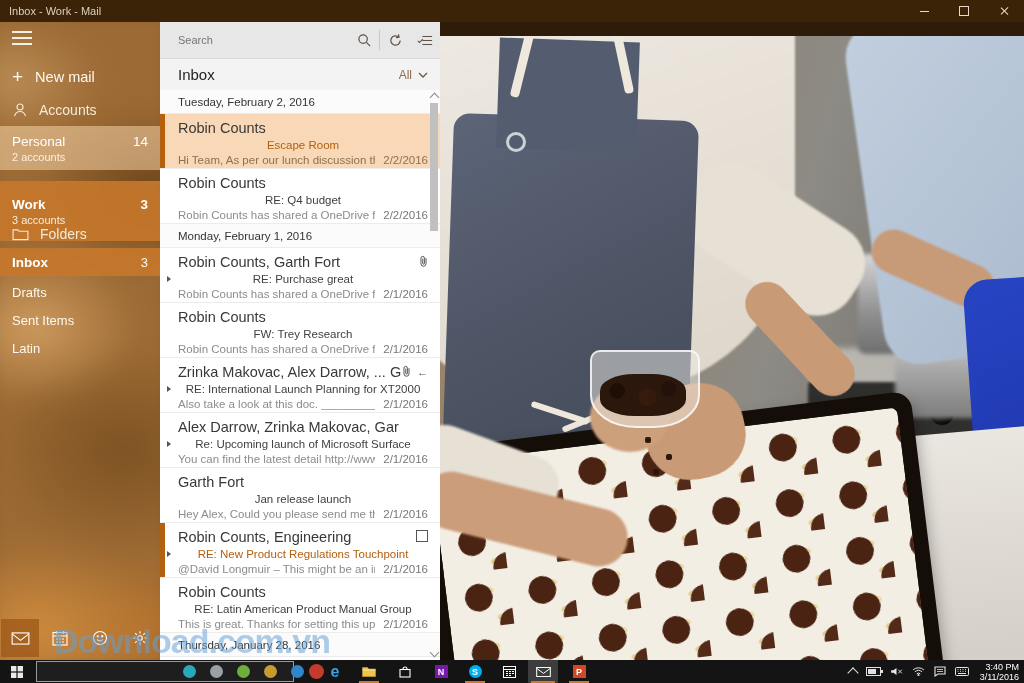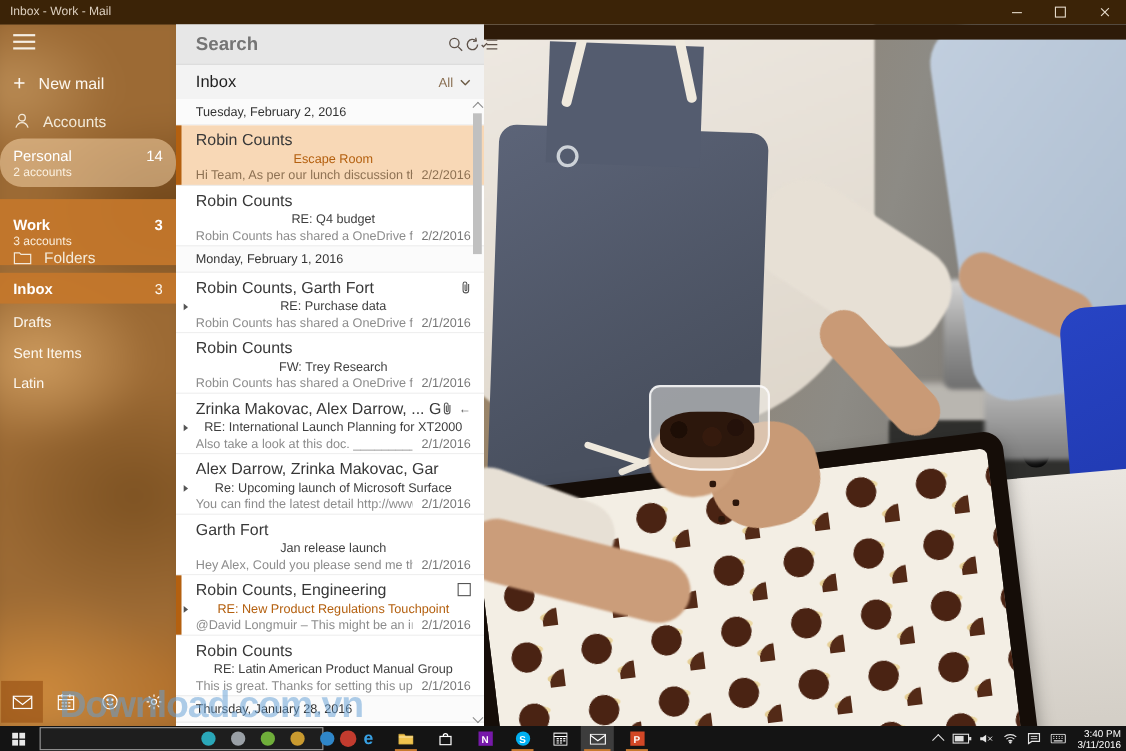--- a/index.html
+++ b/index.html
@@ -30,35 +30,35 @@
       #9c6a34;}
   .s-abs{position:absolute;left:0;right:0;color:#fff;}
   .s-hamburger{position:absolute;top:9px;left:12px;width:20px;height:14px;display:flex;flex-direction:column;justify-content:space-between;}
   .s-hamburger i{display:block;height:2px;background:#f6efe4;}
   .s-row{display:flex;align-items:center;padding:0 12px;}
   .s-newmail{top:42px;height:26px;font-size:14.5px;color:#fdf8f0;}
   .s-newmail .plus{font-size:19px;font-weight:300;margin-right:12px;line-height:18px;}
   .s-header{height:24px;font-size:14px;color:#f3ead9;display:flex;align-items:center;gap:11px;padding:0 12px;}
   .s-accounts-h{top:76px;} .s-folders-h{top:200px;}
   .s-item2{display:flex;flex-direction:column;justify-content:center;padding:0 12px;}
-  .s-acc-personal{top:104px;height:44px;background:rgba(245,211,168,.55);border-radius:20px;}
+  .s-acc-personal{top:104px;height:44px;background:rgba(245,211,168,.55);}
   .s-acc-work{top:159px;height:60px;background:rgba(196,119,43,.92);}
   .itm-line{display:flex;justify-content:space-between;align-items:center;font-size:13.5px;color:#fff;}
   .itm-sub{font-size:11px;color:rgba(255,246,232,.92);margin-top:2px;}
   .s-acc-work .itm-line,.s-inbox .itm-line{font-weight:bold;}
   .s-folder-item{display:flex;justify-content:space-between;align-items:center;padding:0 12px;font-size:13px;color:#fdf8f0;}
   .s-inbox{top:226px;height:28px;background:rgba(196,119,43,.92);}
   .s-drafts{top:256px;height:28px;} .s-sent{top:284px;height:28px;} .s-more{top:312px;height:28px;}
   .s-bottom{position:absolute;bottom:2px;left:0;right:0;height:40px;display:flex;align-items:center;justify-content:space-around;}
   .s-bicon{width:38px;height:38px;display:flex;align-items:center;justify-content:center;}
   .s-bicon.active{background:rgba(148,77,16,.6);}
   
   .list{position:absolute;left:160px;top:22px;width:280px;height:638px;background:#fff;z-index:6;}
   .search-row{height:36px;background:#e7e7e7;display:flex;align-items:center;border-bottom:1px solid #dadada;}
-  .search-input{flex:1;border:0;outline:0;background:transparent;font-size:17px;color:#555;padding-left:18px;font-family:inherit;font-weight:bold;}
+  .search-input{flex:1;border:0;outline:0;background:transparent;font-size:11px;color:#555;padding-left:18px;font-family:inherit;}
   .sr-icon{width:30px;height:36px;display:flex;align-items:center;justify-content:center;}
   .sr-div{width:1px;height:20px;background:#c8c8c8;}
   .list-header{height:31px;background:#f3f3f3;display:flex;align-items:center;justify-content:space-between;
                padding:0 12px 0 18px;border-bottom:1px solid #e8e8e8;}
   .list-title{font-size:15px;color:#1f1f1f;}
   .filter{display:flex;align-items:center;gap:6px;font-size:12px;color:#8a6f52;}
   .rows{position:absolute;top:68px;left:0;right:0;bottom:0;overflow:hidden;background:#fff;}
   .date-row{height:24px;line-height:24px;padding-left:18px;font-size:11.5px;color:#333;background:#fbfbfb;border-bottom:1px solid #ececec;box-sizing:border-box;}
   .email-row{position:relative;height:55px;border-bottom:1px solid #ececec;background:#fff;padding:5px 12px 0 18px;box-sizing:border-box;}
   .email-row.selected{background:#f8d8b6;}
@@ -357,21 +357,21 @@
           <div class="meta">
             <span class="preview">Robin Counts has shared a OneDrive for Busir</span>
             <span class="mdate">2/2/2016</span>
           </div>
         </div>
         <div class="date-row">Monday, February 1, 2016</div>
         <div class="email-row">
           <div class="sender">Robin Counts, Garth Fort</div>
           <div class="subj-line">
             <span class="expander"></span>
-            <span class="subject">RE: Purchase data</span>
+            <span class="subject">RE: Purchase great</span>
           </div>
           <div class="meta">
             <span class="preview">Robin Counts has shared a OneDrive for Busir</span>
             <span class="mdate">2/1/2016</span>
           </div>
           <span class="row-icons">
             <svg viewBox="0 0 10 14" width="9" height="13" fill="none" stroke="#555" stroke-width="1.1">
               <path d="M7.8 3.2v6.3a2.8 2.8 0 0 1-5.6 0V3.2a1.9 1.9 0 0 1 3.8 0v5.9a.9.9 0 0 1-1.8 0V3.8"></path>
             </svg>
           </span>

